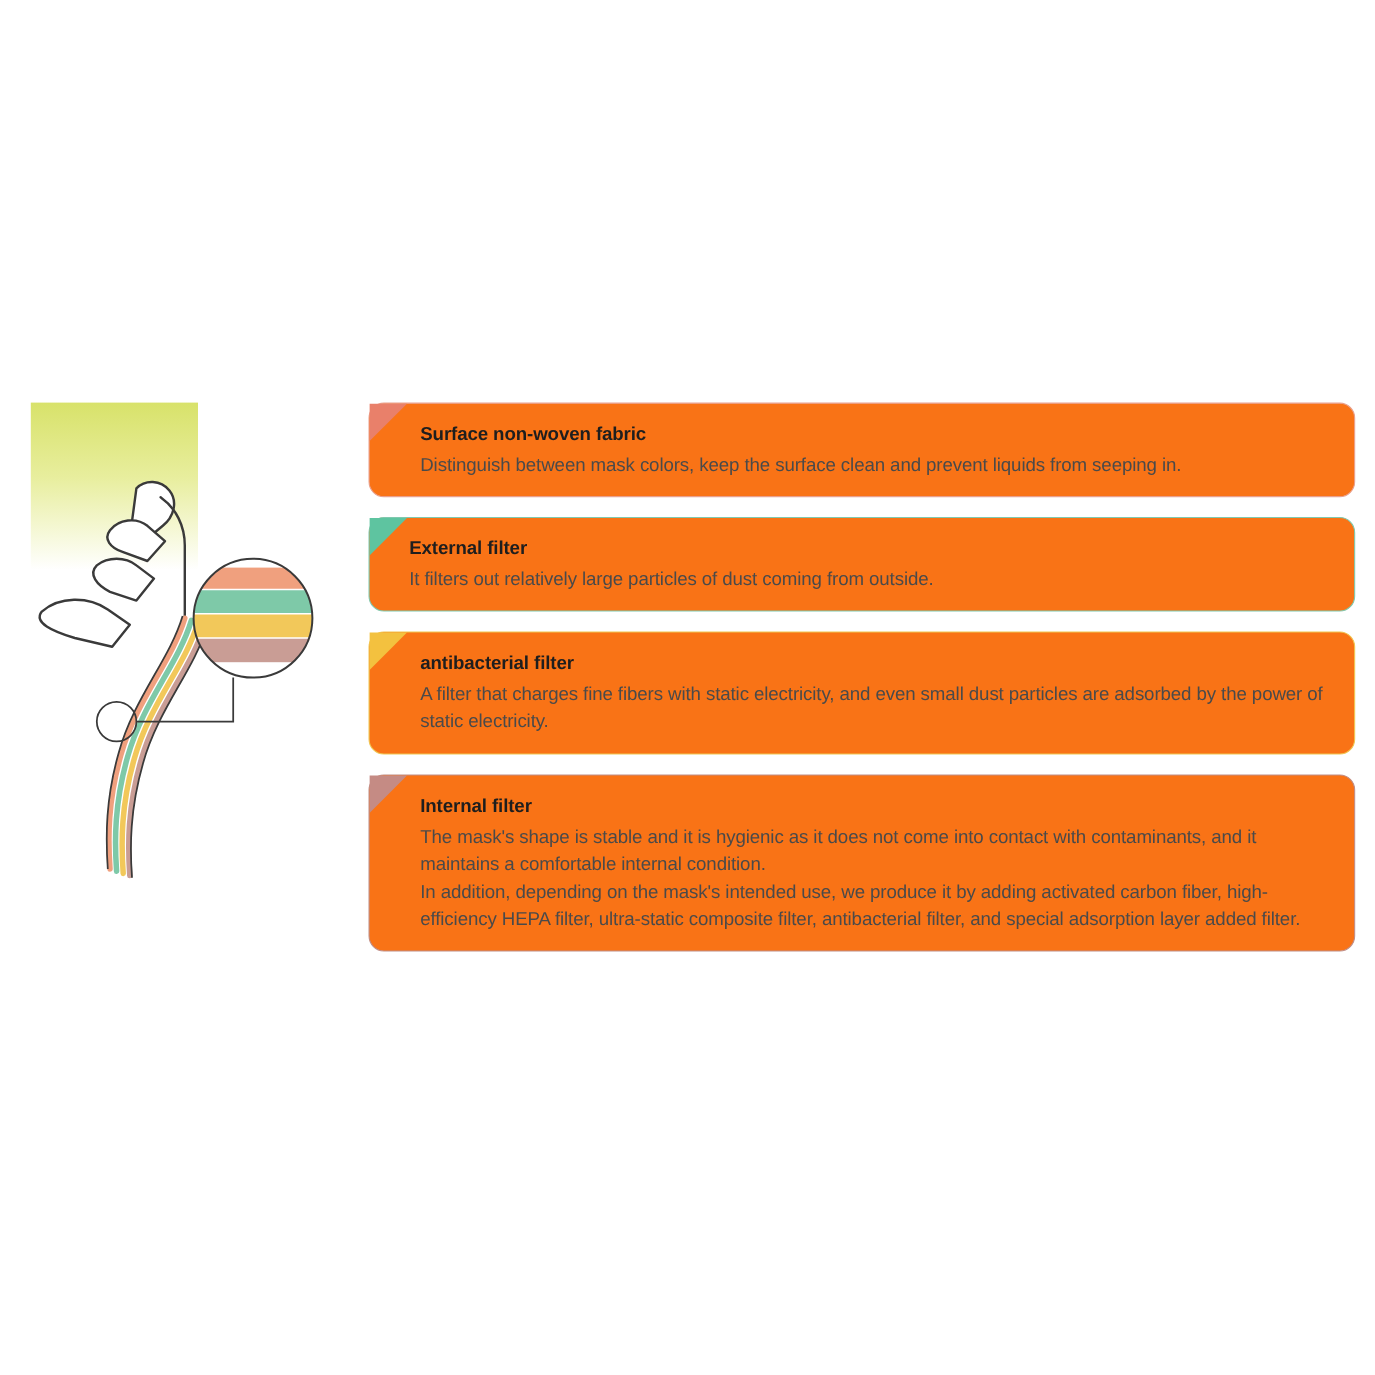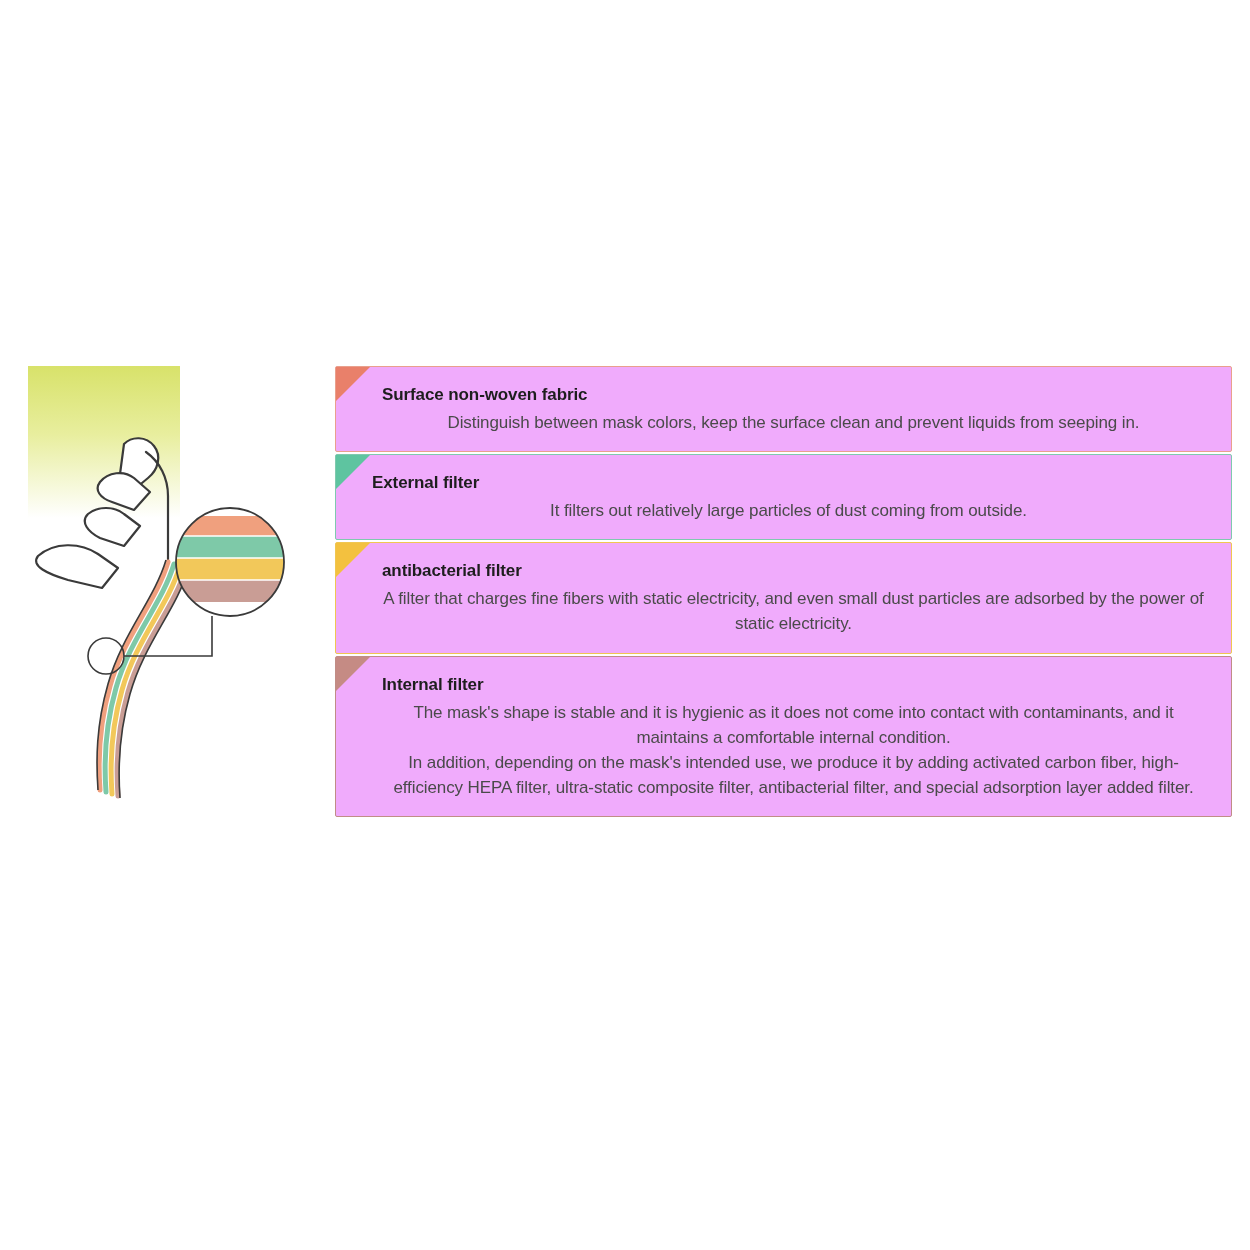--- a/index.html
+++ b/index.html
@@ -59,24 +59,24 @@
   .cards {
     position: absolute;
     left: 335px;
     top: 366px;
     width: 897px;
   }
   .card {
     position: relative;
     box-sizing: border-box;
     border: 1.6px solid #cccccc;
-    border-radius: 2px;
+    border-radius: 14px;
     padding: 18px 26px 16px 46px;
-    margin-bottom: 2px;
-    background: #f0abfc;
+    margin-bottom: 18px;
+    background: #f97316;
   }
   .card .corner {
     position: absolute;
     left: 0;
     top: 0;
     width: 0;
     height: 0;
     border-style: solid;
     border-width: 34px 34px 0 0;
   }
@@ -86,21 +86,20 @@
     color: #1e1e1e;
     margin-bottom: 5px;
     letter-spacing: -0.1px;
   }
   .card-body {
     font-size: 17px;
     line-height: 1.48;
     color: #4a4a4a;
     white-space: pre-line;
     letter-spacing: -0.1px;
-    text-align: center;
   }
 </style>
 </head>
 <body>
 
 <div class="page">
 
 
   <div class="illustration">
     <div class="grad-box"></div>

